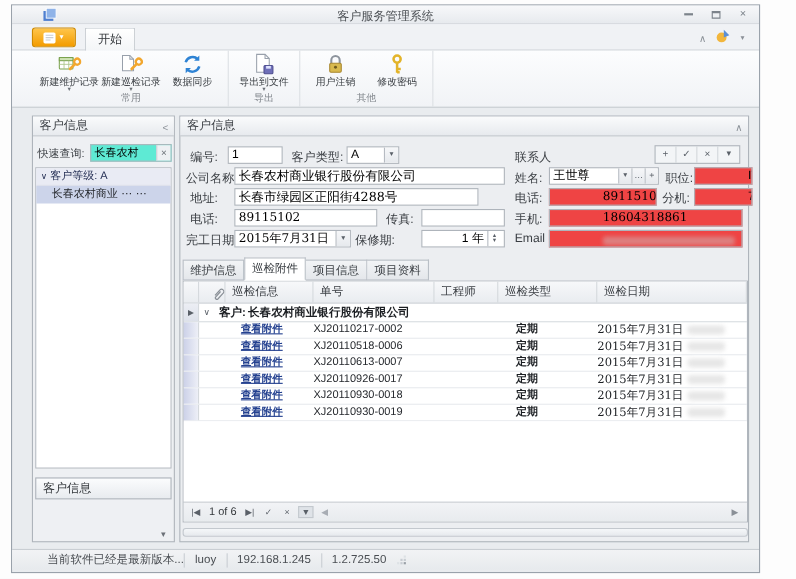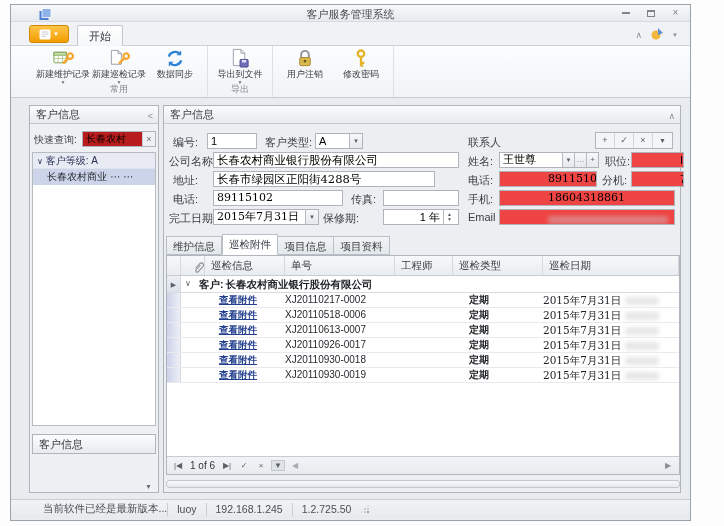--- a/index.html
+++ b/index.html
@@ -45,21 +45,21 @@
   .rbtn .rlb { font-size:9px; color:#3c4045; white-space:nowrap; line-height:10px; }
   .rbtn .rdd { font-size:5px; color:#6b7077; line-height:6px; }
   
   .phead { position:absolute; left:0; top:0; right:0; height:18px;
     background:linear-gradient(#fafbfc,#e7eaee); border-bottom:1px solid #c3c8ce;
     font-size:11px; color:#3a3e43; line-height:17px; padding-left:6px; }
   .pcol { position:absolute; right:5px; top:2px; font-size:9px; color:#8a9097; }
   .sidebar { position:absolute; left:18px; top:100px; width:130px; height:388px;
     background:#eef0f3; border:1px solid #aeb4bb; }
   .slbl { position:absolute; font-size:10px; color:#3a3e43; }
-  .sinput { position:absolute; height:16px; border:1px solid #aeb4bb; background:#b91c1c;
+  .sinput { position:absolute; height:16px; border:1px solid #aeb4bb; background:#5eead4;
     font-size:10px; display:flex; align-items:center; padding-left:3px; }
   .sclear { margin-left:auto; width:13px; text-align:center; color:#6b7077; font-size:9px;
     border-left:1px solid #c9ced4; background:#eef0f3; height:14px; line-height:14px; }
   .treebox { position:absolute; left:2px; top:46px; width:124px; height:274px;
     background:#fff; border:1px solid #b6bbc2; }
   .tgroup { height:16px; background:#e9ebf4; font-size:10px; font-weight:normal; color:#263055;
     line-height:16px; padding-left:4px; border-bottom:1px solid #dfe2ec; }
   .titem { height:16px; background:#ccd4ea; font-size:10px; color:#23262b;
     line-height:16px; padding-left:14px; }
   .snav1 { position:absolute; left:2px; top:328px; width:124px; height:20px;
@@ -264,20 +264,21 @@
       </div>
       <div class="rbtn">
         <span class="ric">
           <svg width="22" height="21" viewBox="0 0 22 22">
               <circle cx="11" cy="6" r="3.4" fill="none" stroke="#e3b42a" stroke-width="2.4"></circle>
               <path d="M11 9.5V19M11 15.5h3.5M11 18.5h2.5" stroke="#e3b42a" stroke-width="2.4" fill="none"></path>
             </svg>
         </span>
         <span class="rlb">修改密码</span>
       </div>
+      <span class="glabel">其他</span>
     </div>
   </div>
 
   <div class="sidebar">
     <div class="phead">
       <span>客户信息</span>
       <span class="pcol">&lt;</span>
     </div>
     <span class="slbl" style="left:4px; top:27px;">快速查询:</span>
     <div class="sinput" style="left:52px; top:25px; width:74px;">

